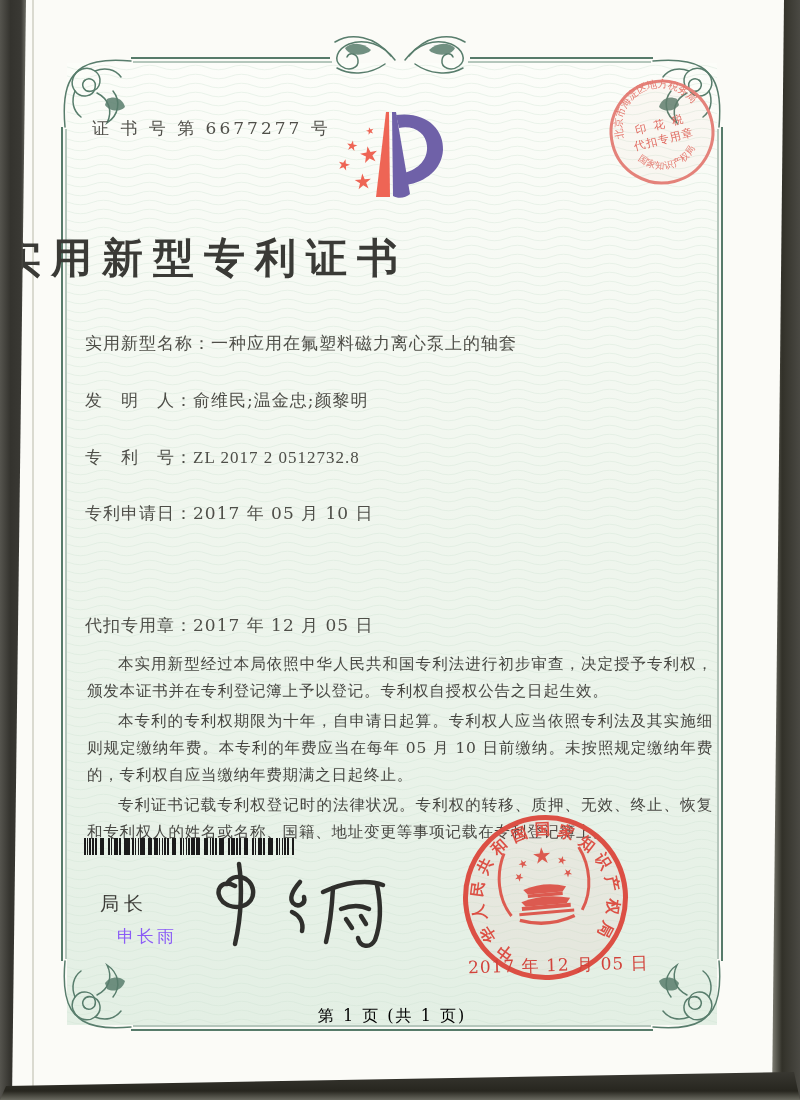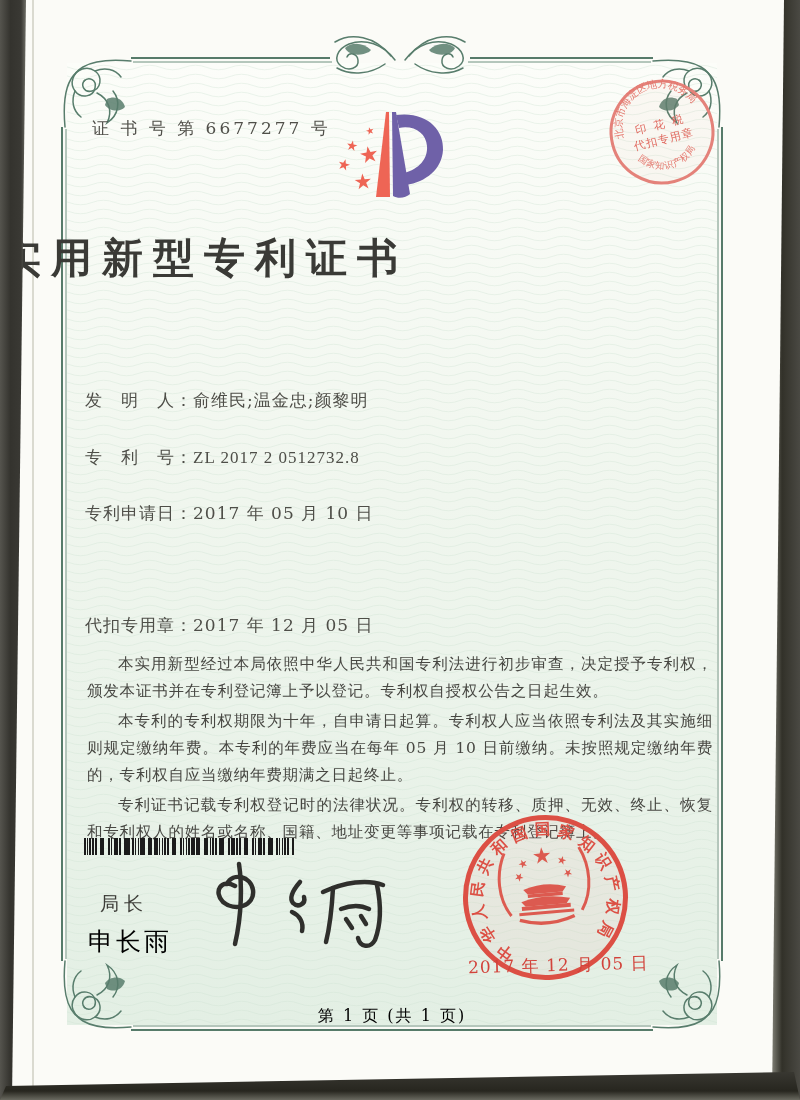--- a/index.html
+++ b/index.html
@@ -30,21 +30,21 @@
   .f0{top:332px;} .f1{top:389px;} .f2{top:446px;font-family:Liberation Serif, serif;} .f3{top:502px;} .f4{top:558px;} .f5{top:614px;}
   .paras{position:absolute;left:84px;top:648px;width:632px;font-size:15.5px;line-height:27px;
     letter-spacing:0.8px;text-align:justify;color:#474742;}
   .paras p{margin:3px;text-indent:2em;}
   .barcode{position:absolute;left:84px;top:838px;width:210px;height:17px;
     background:
       repeating-linear-gradient(90deg,#1b1b1b 0 2px,rgba(0,0,0,0) 2px 3px,#1b1b1b 3px 4px,rgba(0,0,0,0) 4px 8px),
       repeating-linear-gradient(90deg,rgba(0,0,0,0) 0 5px,#1b1b1b 5px 7px,rgba(0,0,0,0) 7px 13px),
       repeating-linear-gradient(90deg,#1b1b1b 0 1px,rgba(0,0,0,0) 1px 6px);}
   .director-title{position:absolute;left:100px;top:891px;font-size:19px;letter-spacing:5px;color:#3d3d38;}
-  .director-name{position:absolute;left:88px;top:925px;font-size:25px;letter-spacing:3px;color:#000000;}
+  .director-name{position:absolute;left:117px;top:925px;font-size:17px;letter-spacing:3px;color:#8b5cf6;}
   .signature{position:absolute;left:205px;top:852px;}
   .seal{position:absolute;left:458px;top:810px;}
   .seal-date{position:absolute;left:468px;top:954px;width:170px;font-size:17px;letter-spacing:1px;
     color:#d2433b;transform:rotate(-1.5deg);white-space:nowrap;}
   .footer{position:absolute;left:0;top:1006px;width:784px;text-align:center;font-size:16px;
     letter-spacing:2px;color:#000000;}
   .tax-stamp{position:absolute;left:606px;top:76px;z-index:20;transform:rotate(-14deg);}
 </style>
 </head>
 <body>
@@ -119,20 +119,23 @@
         <polygon points="50,9 53,9 54,94 40,94"></polygon>
       </g>
       <g fill="#6f61a8">
         <path d="M56,9 L60,9 L74,91 C70,95 62,96 57,93 Z"></path>
         <path d="M60,12 C90,8 108,26 107,47 C106,66 90,79 70,82 L68,70 C83,66 92,56 91,43 C90,30 78,22 63,25 Z"></path>
       </g>
     </svg>
 
     <div class="title">实用新型专利证书</div>
 
+    <div class="field f0">
+      <span>实用新型名称：</span><span>一种应用在氟塑料磁力离心泵上的轴套</span>
+    </div>
     <div class="field f1">
       <span>发　明　人：</span><span>俞维民;温金忠;颜黎明</span>
     </div>
     <div class="field f2">
       <span>专　利　号：</span><span>ZL 2017 2 0512732.8</span>
     </div>
     <div class="field f3">
       <span>专利申请日：</span><span>2017 年 05 月 10 日</span>
     </div>
     <div class="field f5">

